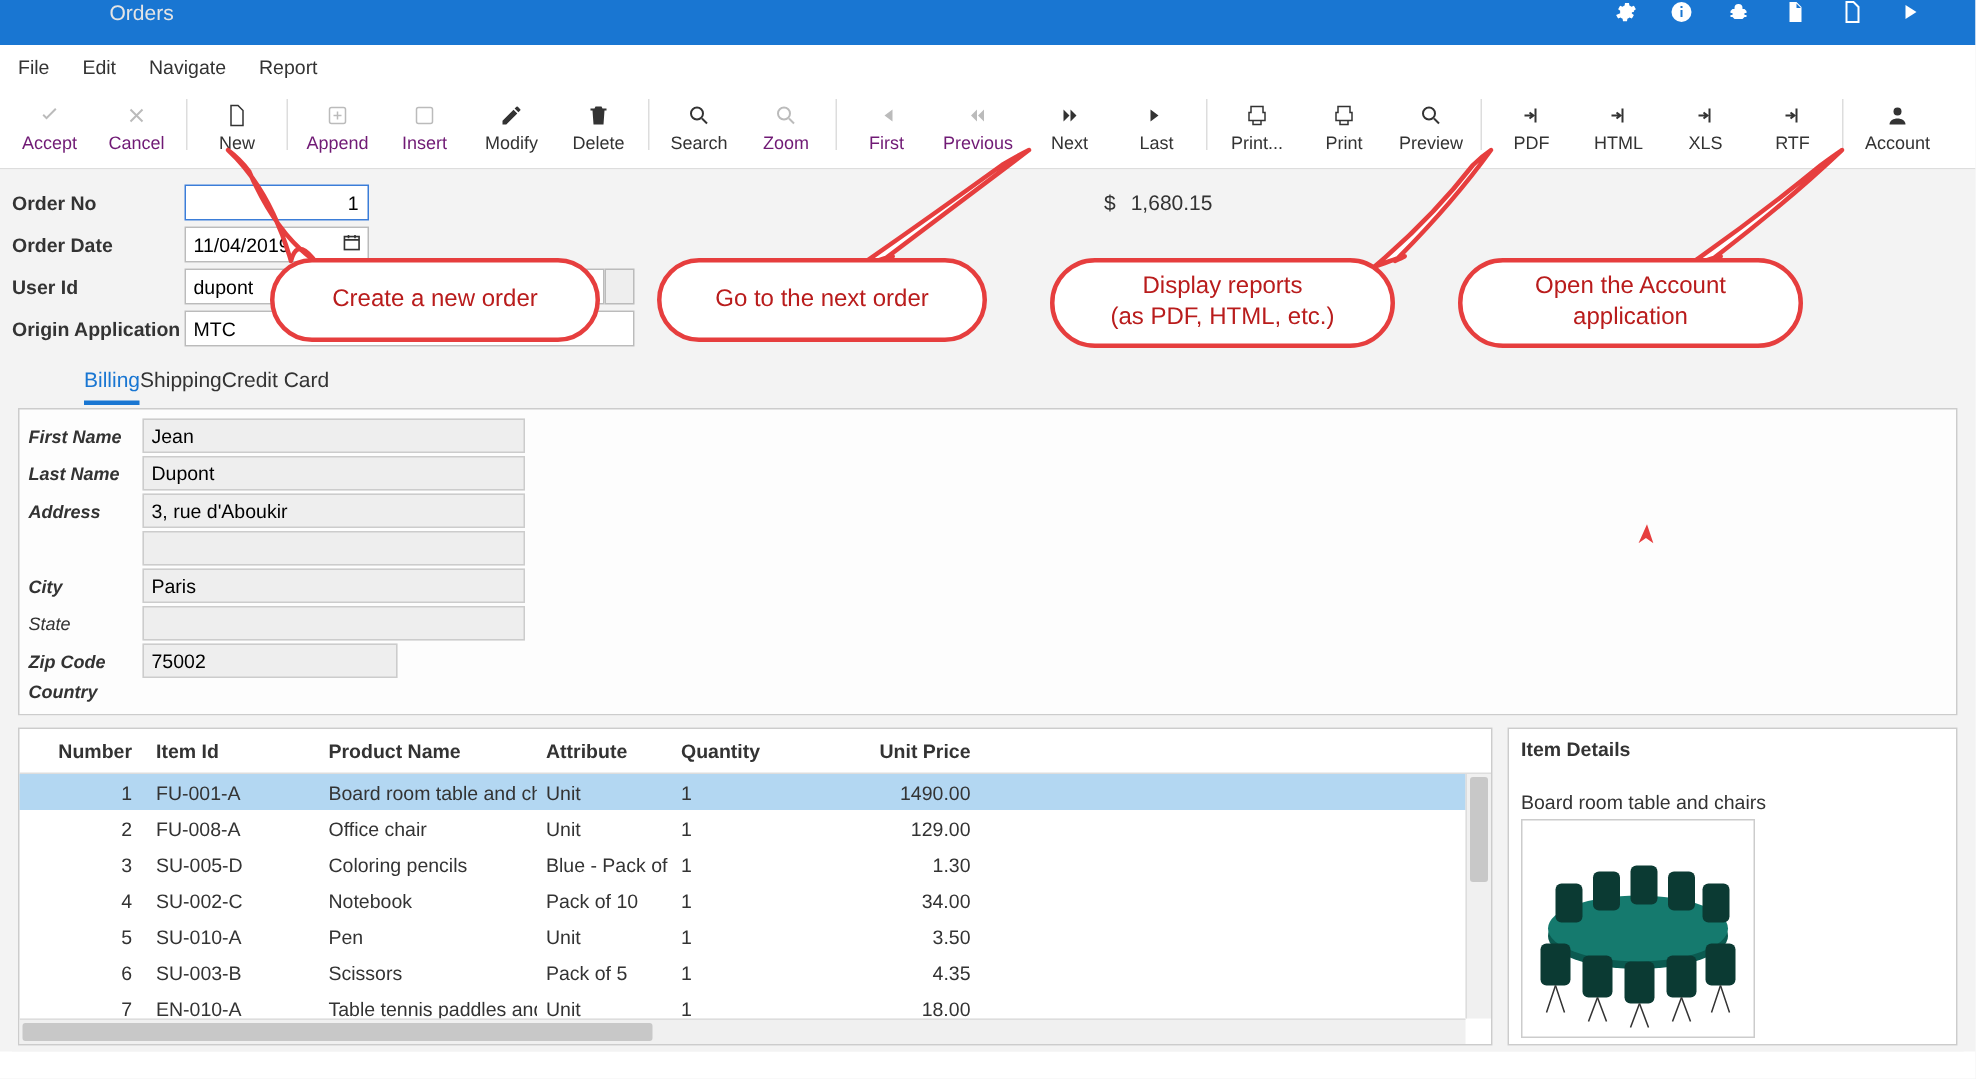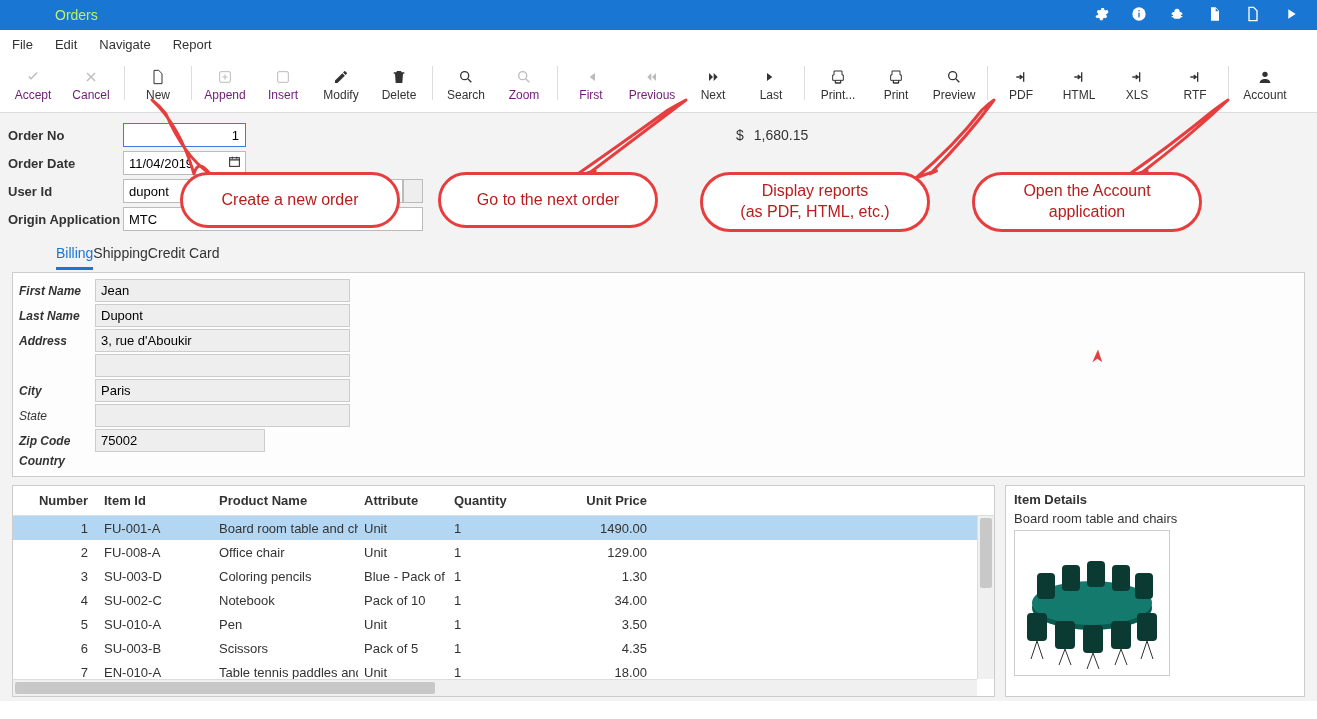--- a/index.html
+++ b/index.html
@@ -1,19 +1,19 @@
 <!DOCTYPE html>
 <html><head>
 <meta charset="utf-8">
 <style>
   * { box-sizing: border-box; margin: 0; padding: 0; }
   body { width: 1317px; height: 719px; font-family: "Segoe UI", Arial, sans-serif; font-size: 13px; color: #333; background: #fff; overflow: hidden; position: relative; }
 
   
-  .titlebar { background: #1976d2; color: #bef264; height: 30px; display: flex; align-items: center; padding: 0 10px; }
+  .titlebar { background: #1976d2; color: #e5e5e5; height: 30px; display: flex; align-items: flex-start; padding: 0 28px; }
   .titlebar .title { margin-left: 45px; font-size: 14px; }
   .titlebar .right-icons { margin-left: auto; display: flex; gap: 22px; align-items: center; padding-right: 8px; }
   .titlebar .right-icons svg { width: 16px; height: 16px; fill: #fff; }
 
   
   .menubar { height: 28px; display: flex; align-items: center; gap: 22px; padding: 0 12px; font-size: 13px; }
   .menubar .menu-item { cursor: default; }
 
   
   .toolbar { display: flex; align-items: flex-start; padding: 6px 4px 8px 4px; border-bottom: 1px solid #ddd; background: #fff; }
@@ -71,21 +71,21 @@
   .gc.pname { width: 145px; }
   .gc.attr { width: 90px; }
   .gc.qty { width: 95px; text-align: left; }
   .gc.uprice { width: 120px; text-align: right; padding-right: 16px; }
   .grid-scroll-v { position: absolute; right: 0; top: 30px; bottom: 17px; width: 17px; background: #f0f0f0; border-left: 1px solid #ddd; }
   .grid-scroll-v .thumb { position: absolute; left: 2px; top: 2px; right: 2px; height: 70px; background: #c8c8c8; border-radius: 2px; }
   .grid-scroll-h { position: absolute; left: 0; right: 17px; bottom: 0; height: 17px; background: #f0f0f0; border-top: 1px solid #ddd; }
   .grid-scroll-h .thumb { position: absolute; top: 2px; left: 2px; bottom: 2px; width: 420px; background: #c8c8c8; border-radius: 2px; }
 
   .details { width: 300px; border: 1px solid #ccc; background: #fff; padding: 6px 8px; }
-  .details .dtitle { font-weight: 700; margin-bottom: 4px; }
+  .details .dtitle { font-weight: 700; margin-bottom: 20px; }
   .details .ddesc { font-size: 13px; margin-bottom: 4px; }
   .details .dimg { border: 1px solid #ccc; width: 156px; height: 146px; display: flex; align-items: center; justify-content: center; }
 
   
   .callout { position: absolute; border: 3px solid #e63e3e; border-radius: 30px; background: #fff; color: #b91c1c; font-size: 16px; text-align: center; display: flex; align-items: center; justify-content: center; padding: 8px 20px; line-height: 1.3; z-index: 10; }
   .callout-tail { position: absolute; z-index: 9; }
   .red-arrow-cursor { position: absolute; transform: rotate(45deg); }
 </style>
 </head>
 <body>
@@ -410,21 +410,21 @@
             <div class="grid-row">
               <div class="gc num">2</div>
               <div class="gc itemid">FU-008-A</div>
               <div class="gc pname">Office chair</div>
               <div class="gc attr">Unit</div>
               <div class="gc qty">1</div>
               <div class="gc uprice">129.00</div>
             </div>
             <div class="grid-row">
               <div class="gc num">3</div>
-              <div class="gc itemid">SU-003-D</div>
+              <div class="gc itemid">SU-005-D</div>
               <div class="gc pname">Coloring pencils</div>
               <div class="gc attr">Blue - Pack of 1</div>
               <div class="gc qty">1</div>
               <div class="gc uprice">1.30</div>
             </div>
             <div class="grid-row">
               <div class="gc num">4</div>
               <div class="gc itemid">SU-002-C</div>
               <div class="gc pname">Notebook</div>
               <div class="gc attr">Pack of 10</div>

